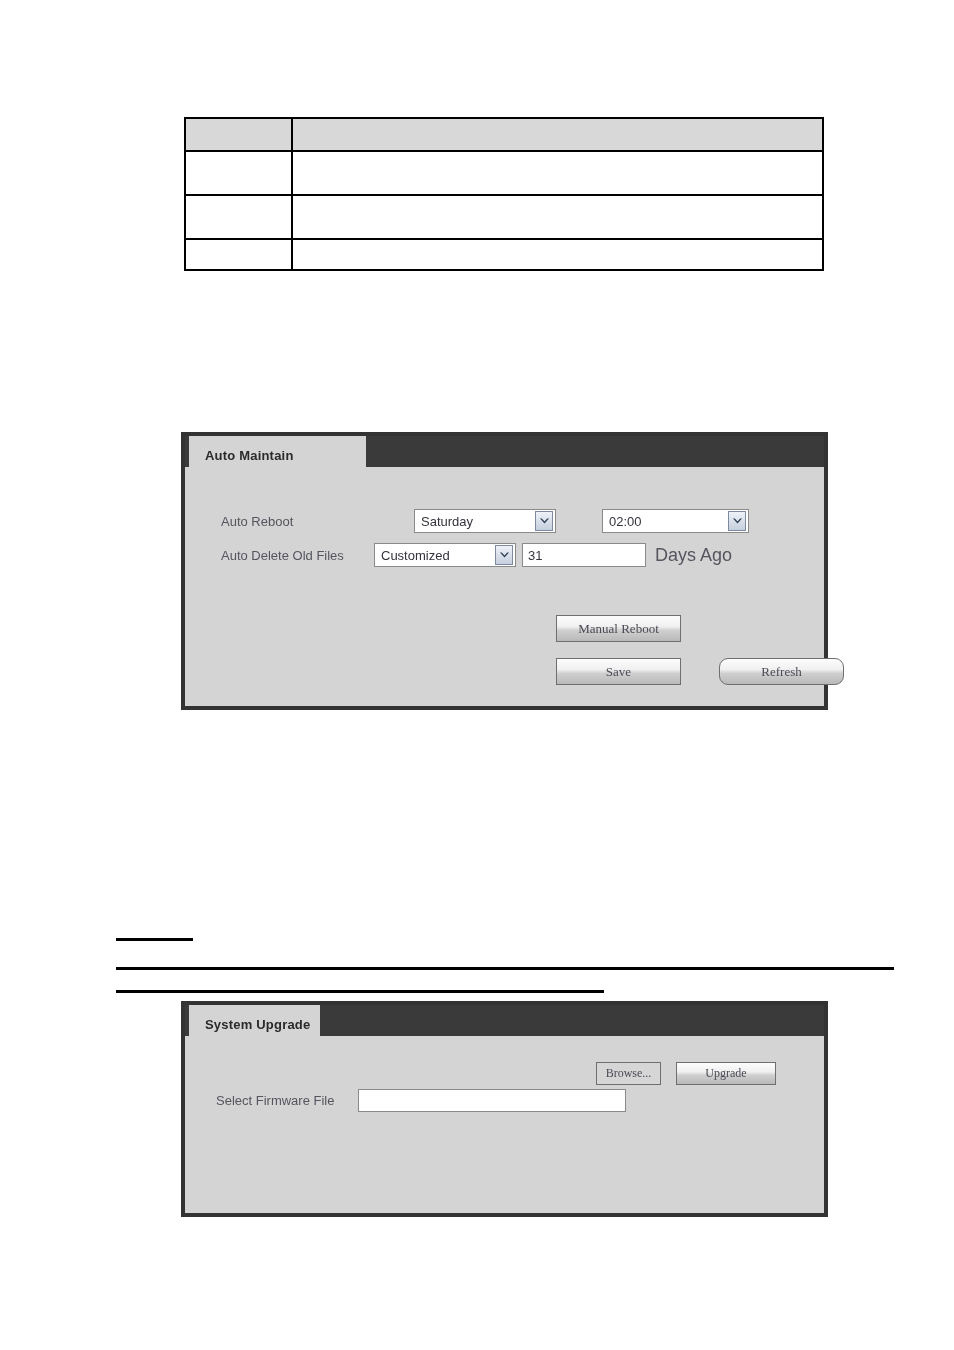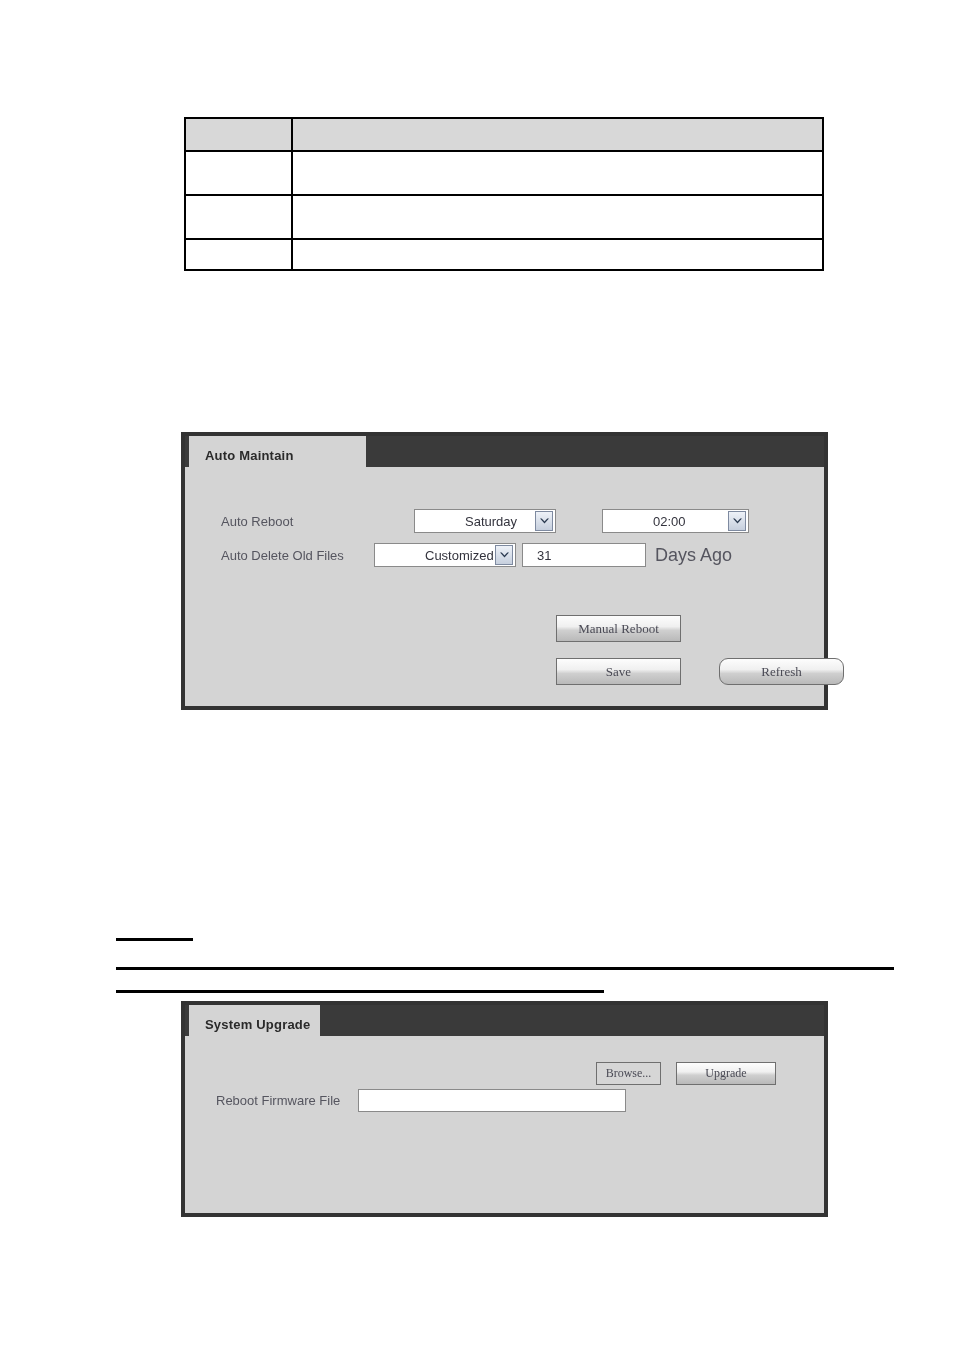--- a/index.html
+++ b/index.html
@@ -102,21 +102,20 @@
 
   
   .ui-select {
     position: relative;
     height: 24px;
     background: #ffffff;
     border: 1px solid #8a8a8a;
     box-sizing: border-box;
     display: flex;
     align-items: center;
-    padding-left: 44px;
   }
   .ui-select .sel-text {
     font-size: 13px;
     color: #33333d;
     padding-left: 6px;
     white-space: nowrap;
     flex: 1;
   }
   .sel-arrow {
     width: 18px;
@@ -135,21 +134,21 @@
   
   .ui-input {
     height: 24px;
     background: #ffffff;
     border: 1px solid #8a8a8a;
     box-sizing: border-box;
     display: flex;
     align-items: center;
     font-size: 13px;
     color: #33333d;
-    padding-left: 14px;
+    padding-left: 5px;
   }
   .ui-input .in-text { white-space: nowrap; }
 
   .suffix-label {
     font-size: 18px;
     color: #55555f;
     margin-left: 9px;
     white-space: nowrap;
   }
 
@@ -303,21 +302,21 @@
 <div class="ui-panel" id="panel-system-upgrade">
 
   <div class="ui-tabbar">
     <div class="ui-tab">
       <span class="ui-tab-label">System Upgrade</span>
     </div>
   </div>
 
   <div class="ui-body">
     <div class="form-row" id="row-firmware">
-      <span class="field-label">Reboot Firmware File</span>
+      <span class="field-label">Select Firmware File</span>
       <div class="ui-input" id="input-firmware" title="">
         <span class="in-text"></span>
       </div>
     </div>
   </div>
 </div>
 
 <div class="ui-button flat" id="btn-browse">Browse...</div>
 <div class="ui-button" id="btn-upgrade">Upgrade</div>
 

